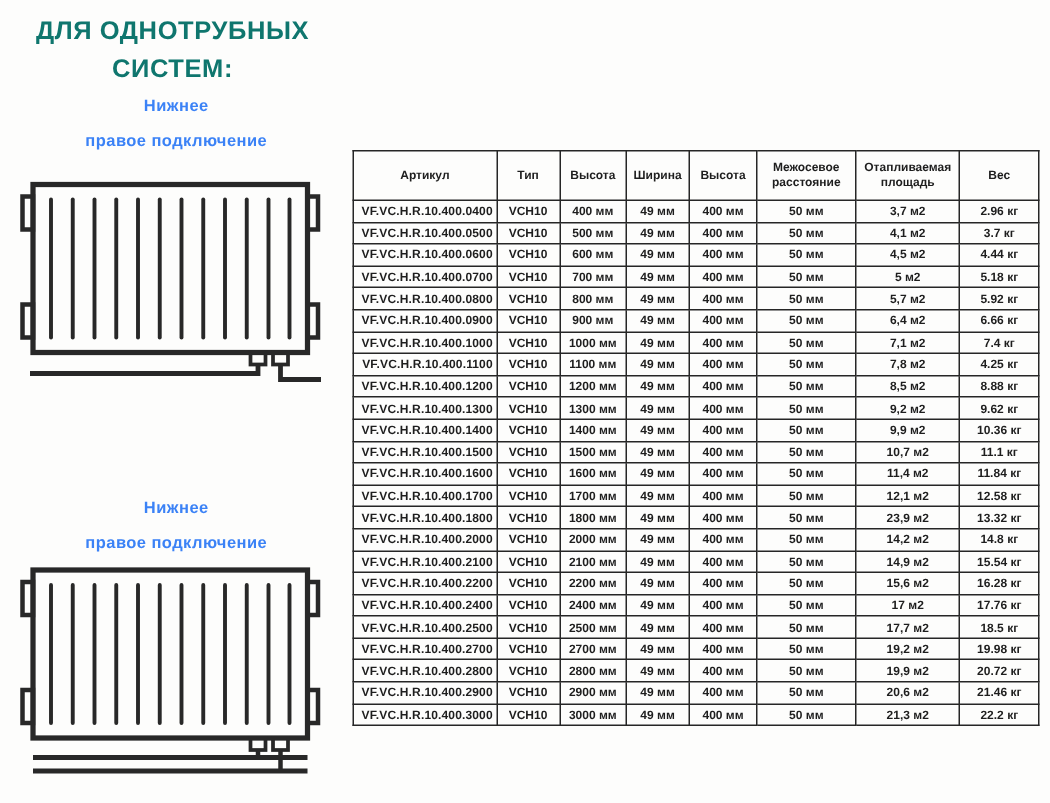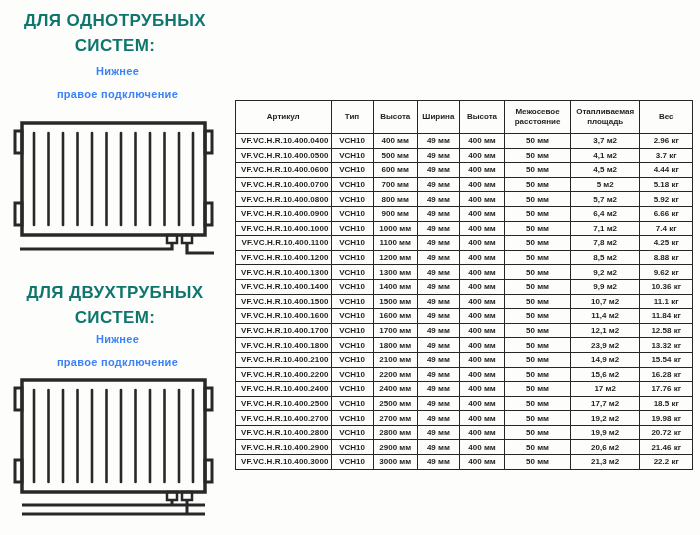--- a/index.html
+++ b/index.html
@@ -102,21 +102,20 @@
         </g>
 
         <rect x="167" y="125" width="10" height="8" stroke-width="2.5"></rect>
         <rect x="182" y="125" width="10" height="8" stroke-width="2.5"></rect>
 
         <path d="M 20 139 H 172 V 133" stroke-width="3.2"></path>
         <path d="M 187 133 V 143 H 214" stroke-width="3.2"></path>
       </g>
     </svg>
 
-    <div class="section-title s2">ДЛЯ ДВУХТРУБНЫХ СИСТЕМ:</div>
     <div class="section-sub s2">
       <div>Нижнее</div>
       <div>правое подключение</div>
     </div>
 
     <svg class="diagram d2" width="230" height="160" viewBox="0 0 230 160">
       <g fill="none" stroke="#282828">
 
         <rect x="22" y="8" width="183" height="112" stroke-width="3.5"></rect>
 
@@ -323,20 +322,30 @@
           <td class="col-0">VF.VC.H.R.10.400.1800</td>
           <td class="col-1">VCH10</td>
           <td class="col-2">1800 мм</td>
           <td class="col-3">49 мм</td>
           <td class="col-4">400 мм</td>
           <td class="col-5">50 мм</td>
           <td class="col-6">23,9 м2</td>
           <td class="col-7">13.32 кг</td>
         </tr>
           <tr>
+          <td class="col-0">VF.VC.H.R.10.400.2000</td>
+          <td class="col-1">VCH10</td>
+          <td class="col-2">2000 мм</td>
+          <td class="col-3">49 мм</td>
+          <td class="col-4">400 мм</td>
+          <td class="col-5">50 мм</td>
+          <td class="col-6">14,2 м2</td>
+          <td class="col-7">14.8 кг</td>
+        </tr>
+          <tr>
           <td class="col-0">VF.VC.H.R.10.400.2100</td>
           <td class="col-1">VCH10</td>
           <td class="col-2">2100 мм</td>
           <td class="col-3">49 мм</td>
           <td class="col-4">400 мм</td>
           <td class="col-5">50 мм</td>
           <td class="col-6">14,9 м2</td>
           <td class="col-7">15.54 кг</td>
         </tr>
           <tr>

